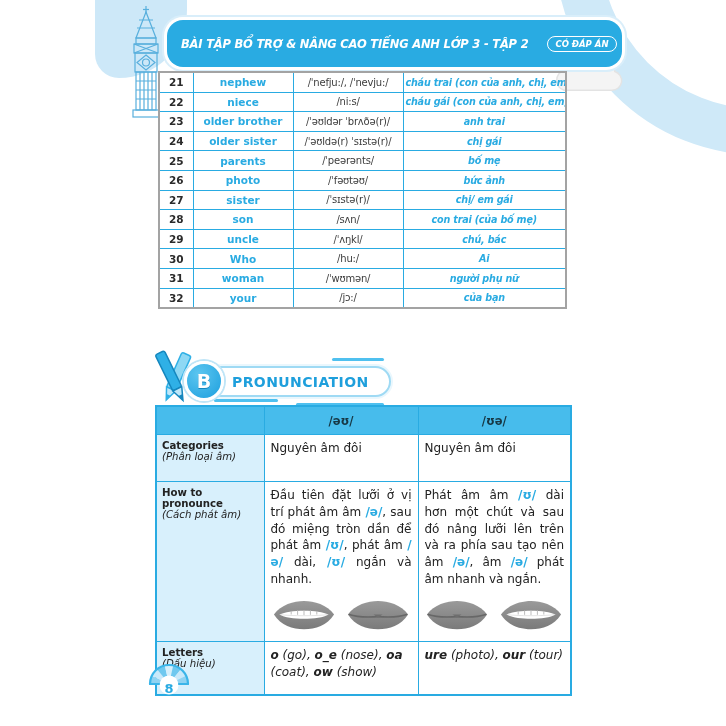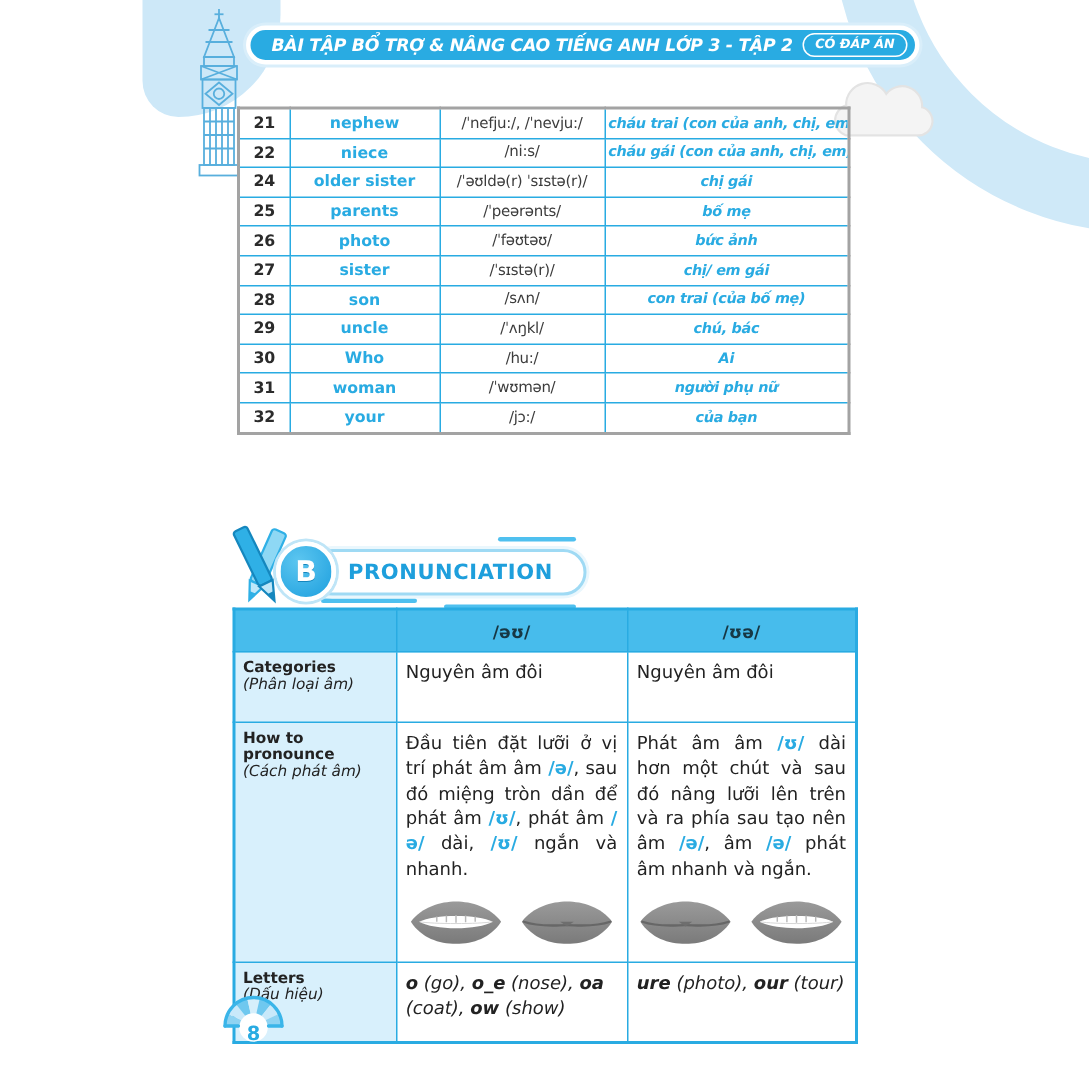--- a/index.html
+++ b/index.html
@@ -14,33 +14,33 @@
     background:#CDE8F8; border-radius:0 0 85px 30px;
   }
   .bigben{ position:absolute; left:122px; top:6px; width:48px; height:112px; }
   .ribbon{
     position:absolute; left:555px; top:-255px; width:410px; height:410px;
     border-radius:50%; border:46px solid #CFE9F8; box-sizing:border-box;
   }
   .cloud{ position:absolute; left:545px; top:50px; width:86px; height:50px; }
   
   .header-pill{
-    position:absolute; left:167px; top:20px; height:20px;
+    position:absolute; left:167px; top:20px; height:47px;
     background:#29ABE2; border-radius:16px;
     box-shadow:0 0 0 3px #ffffff, 0 0 0 5px #D9EEFA;
     display:flex; align-items:center; gap:7px; padding:0 5px 0 14px;
   }
   .header-pill .title{
     color:#ffffff; font-weight:bold; font-style:italic;
     font-size:11.5px; white-space:nowrap; letter-spacing:-0.2px;
   }
   .header-pill .badge{
     border:1.6px solid #ffffff; border-radius:11px; color:#ffffff;
     font-weight:bold; font-style:italic; font-size:8.5px;
-    padding:2px 7px; white-space:nowrap;
+    padding:2px 7px; white-space:nowrap;margin-left:12px;
   }
   
   table{ border-collapse:collapse; }
   .vocab{
     position:absolute; left:158px; top:71px; width:407px;
     border:2px solid #a3a3a3; table-layout:fixed;
   }
   .vocab td{
     border:1.4px solid #29ABE2; height:18.6px; padding:0 2px;
     text-align:center; vertical-align:middle; overflow:hidden; white-space:nowrap;
@@ -151,20 +151,26 @@
       <td class="c-mean">cháu trai (con của anh, chị, em)</td>
     </tr>
 
     <tr>
       <td class="c-no">22</td>
       <td class="c-word">niece</td>
       <td class="c-ipa">/ni:s/</td>
       <td class="c-mean">cháu gái (con của anh, chị, em)</td>
     </tr>
 
+    <tr>
+      <td class="c-no">23</td>
+      <td class="c-word">older brother</td>
+      <td class="c-ipa">/ˈəʊldər ˈbrʌðə(r)/</td>
+      <td class="c-mean">anh trai</td>
+    </tr>
 
     <tr>
       <td class="c-no">24</td>
       <td class="c-word">older sister</td>
       <td class="c-ipa">/ˈəʊldə(r) ˈsɪstə(r)/</td>
       <td class="c-mean">chị gái</td>
     </tr>
 
     <tr>
       <td class="c-no">25</td>

